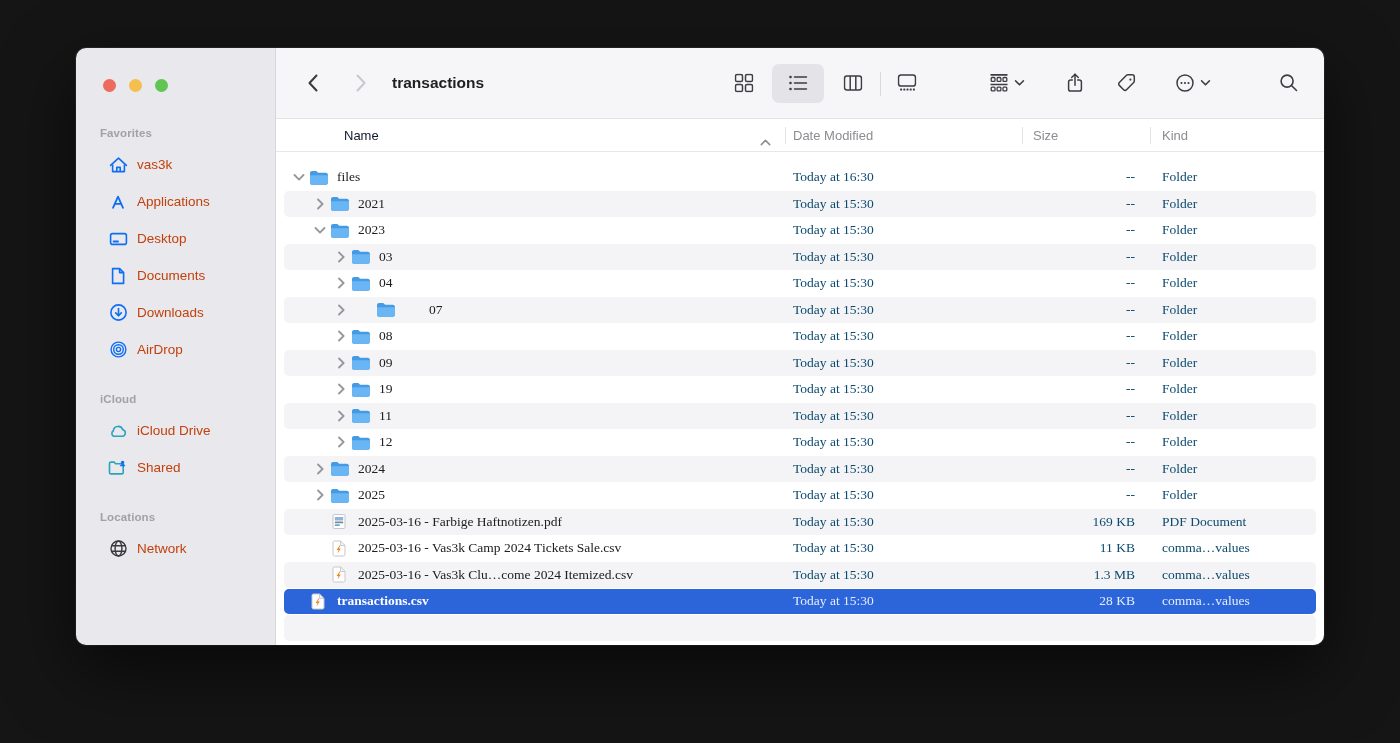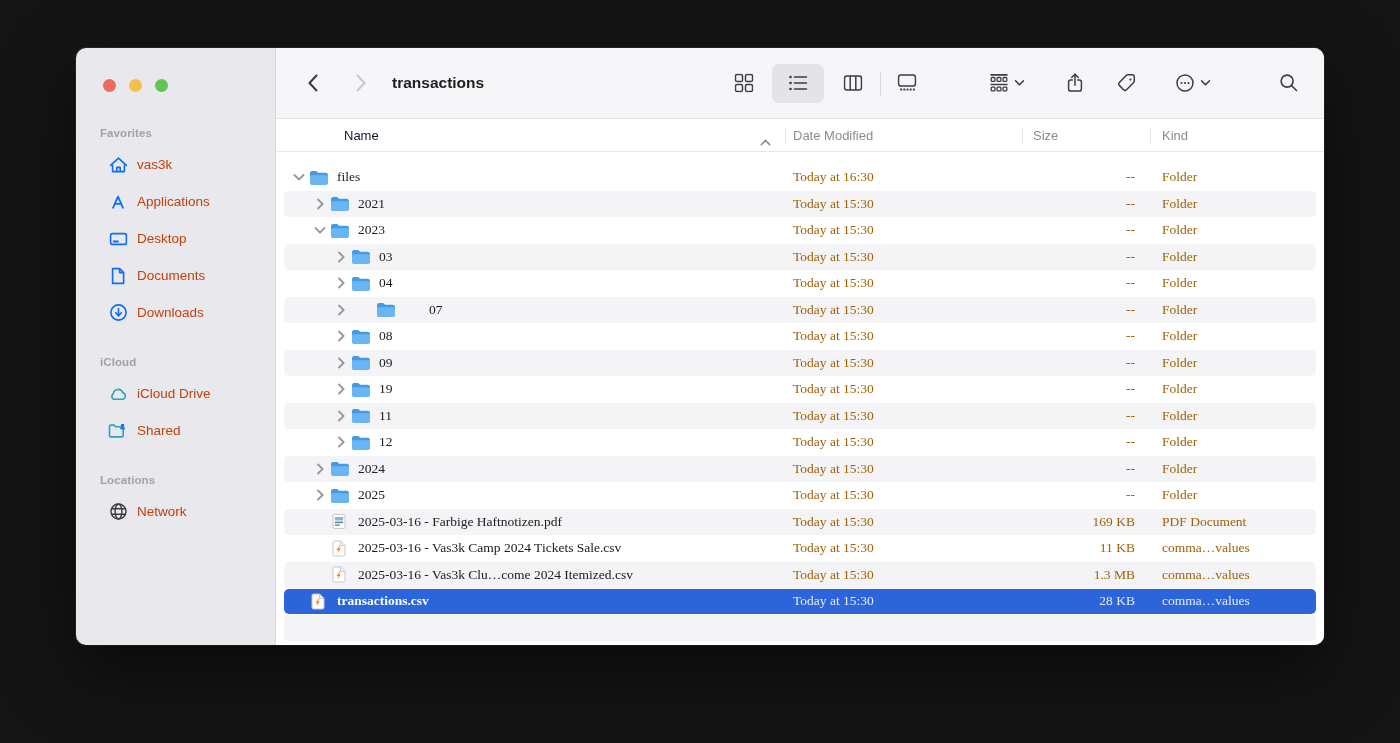--- a/index.html
+++ b/index.html
@@ -27,21 +27,21 @@
   .side-scroll { position:absolute; top:72px; left:0; right:0; }
   .side-label {
     height:26px; display:flex; align-items:center; padding-left:24px;
     color:#a2a1a8; font-size:11.5px; font-weight:700; letter-spacing:.1px;
   }
   .side-item { height:37px; display:flex; align-items:center; padding-left:22px; border-radius:7px; margin:0 8px; }
   .side-item .sicon { width:24px; display:flex; justify-content:center; margin-right:7px; flex:0 0 24px; }
   .side-item .stext { font-size:13.5px; color:#c2410c; white-space:nowrap; }
   .side-section { margin-bottom:18px; }
   
-  .main { flex:1; display:flex; flex-direction:column; background:#fff; position:relative; }
+  .main { flex:1; display:flex; flex-direction:column; background:#fff; position:relative;border-radius:16px; }
   .toolbar {
     height:71px; background:#f6f5f7; border-bottom:1px solid #e3e2e5; position:relative; flex:0 0 71px;
   }
   .tbtn { position:absolute; top:50%; transform:translate(-50%,-50%); display:flex; align-items:center; justify-content:center; }
   .title { position:absolute; left:116px; top:50%; transform:translateY(-50%); font-size:15.5px; font-weight:700; color:#1f1f22; }
   .viewpill { position:absolute; left:496px; top:16px; width:52px; height:39px; background:#e4e3e7; border-radius:7px; }
   .tb-divider { position:absolute; left:604px; top:24px; width:1px; height:24px; background:#d9d8dc; }
   
   .colheader { height:33px; position:relative; border-bottom:1px solid #e7e6e9; flex:0 0 33px; background:#fff; }
   .colheader .hname { position:absolute; left:68px; top:50%; transform:translateY(-50%); font-size:13px; color:#0f172a; }
@@ -52,21 +52,21 @@
   .list { flex:1; position:relative; padding-top:12px; overflow:hidden; background:#fff;font-family:Liberation Serif, serif; }
   .row { height:26.5px; position:relative; }
   .row .rowbg { position:absolute; left:8px; right:8px; top:.5px; bottom:.5px; border-radius:5px; }
   .row.striped .rowbg { background:#f4f4f6; }
   .row.selected .rowbg { background:var(--sel,#2c64da); }
   .namegrp { position:absolute; top:0; height:100%; display:flex; align-items:center; }
   .chev { width:14px; flex:0 0 14px; display:flex; justify-content:center; align-items:center; }
   .islot { width:20px; flex:0 0 20px; display:flex; justify-content:center; align-items:center; margin-left:2px; }
   .fname { margin-left:9px; font-size:13.5px; color:#202023; white-space:nowrap; }
   .row.selected .fname { color:#fff; font-weight:600; }
-  .cell { position:absolute; top:0; height:100%; display:flex; align-items:center; font-size:13.5px; color:#a16207; white-space:nowrap; }
+  .cell { position:absolute; top:0; height:100%; display:flex; align-items:center; font-size:13.5px; color:#0c4a6e; white-space:nowrap; }
   .c-date { left:517px; }
   .c-size { left:736px; width:123px; justify-content:flex-end; }
   .c-kind { left:886px; }
   .row.selected .cell { color:rgba(255,255,255,.88); }
 </style>
 </head>
 <body>
 
 <div class="window">
 
@@ -118,20 +118,30 @@
           </div>
           <div class="side-item">
             <span class="sicon">
               <svg width="19" height="19" viewBox="0 0 19 19" fill="none" stroke="#0d6ef5" stroke-width="1.6" stroke-linecap="round" stroke-linejoin="round">
                 <circle cx="9.5" cy="9.5" r="7.6"></circle>
                 <path d="M9.5 5.6v7"></path>
                 <path d="M6.7 9.9l2.8 2.7 2.8-2.7"></path>
               </svg>
             </span>
             <span class="stext">Downloads</span>
+          </div>
+          <div class="side-item">
+            <span class="sicon">
+              <svg width="19" height="19" viewBox="0 0 19 19" fill="none" stroke="#0d6ef5" stroke-width="1.4">
+                <circle cx="9.5" cy="9.5" r="2.1"></circle>
+                <circle cx="9.5" cy="9.5" r="4.8"></circle>
+                <circle cx="9.5" cy="9.5" r="7.4"></circle>
+              </svg>
+            </span>
+            <span class="stext">AirDrop</span>
           </div>
         </div>
         <div class="side-section">
           <div class="side-label">iCloud</div>
           <div class="side-item">
             <span class="sicon">
               <svg width="20" height="15" viewBox="0 0 20 15" fill="none" stroke="#2ba3bd" stroke-width="1.6">
                 <path d="M5.6 13.2h8.6a3.3 3.3 0 0 0 .6-6.5A4.9 4.9 0 0 0 5.3 7.8a3.1 3.1 0 0 0 .3 5.4z"></path>
               </svg>
             </span>

